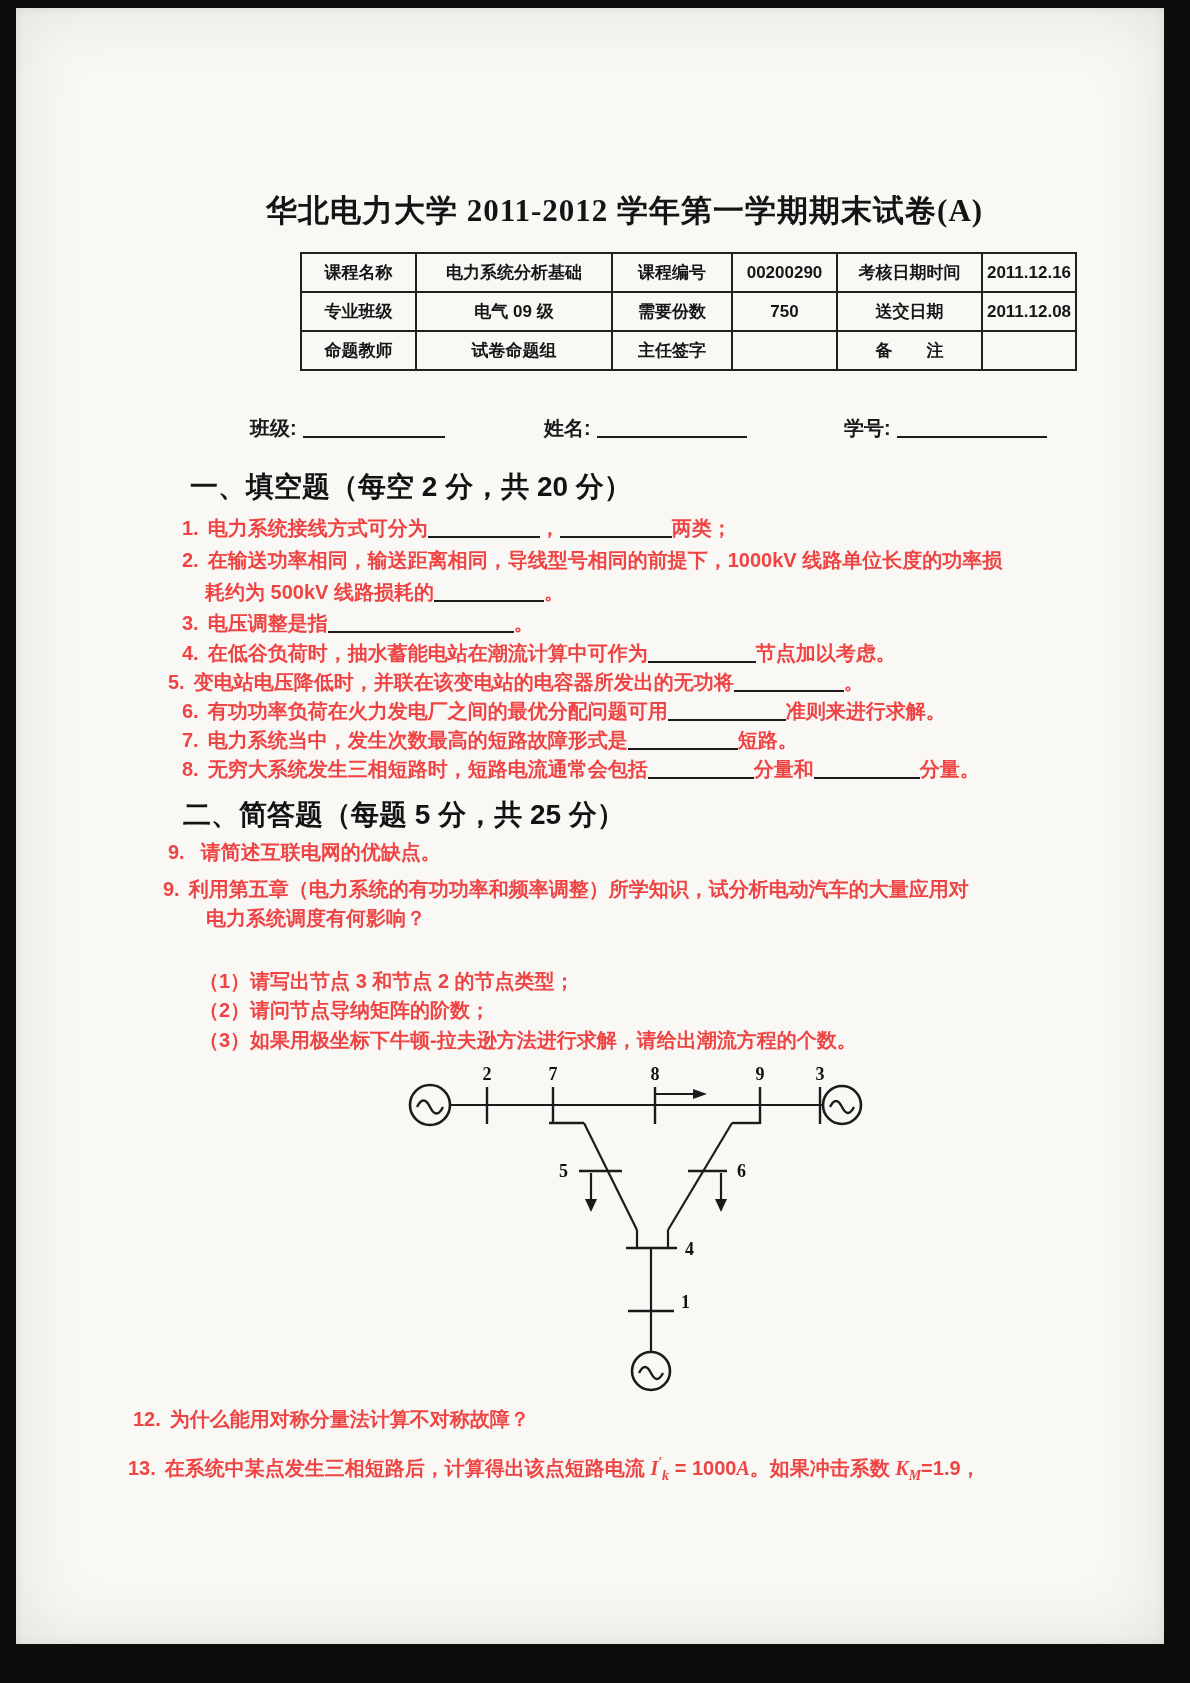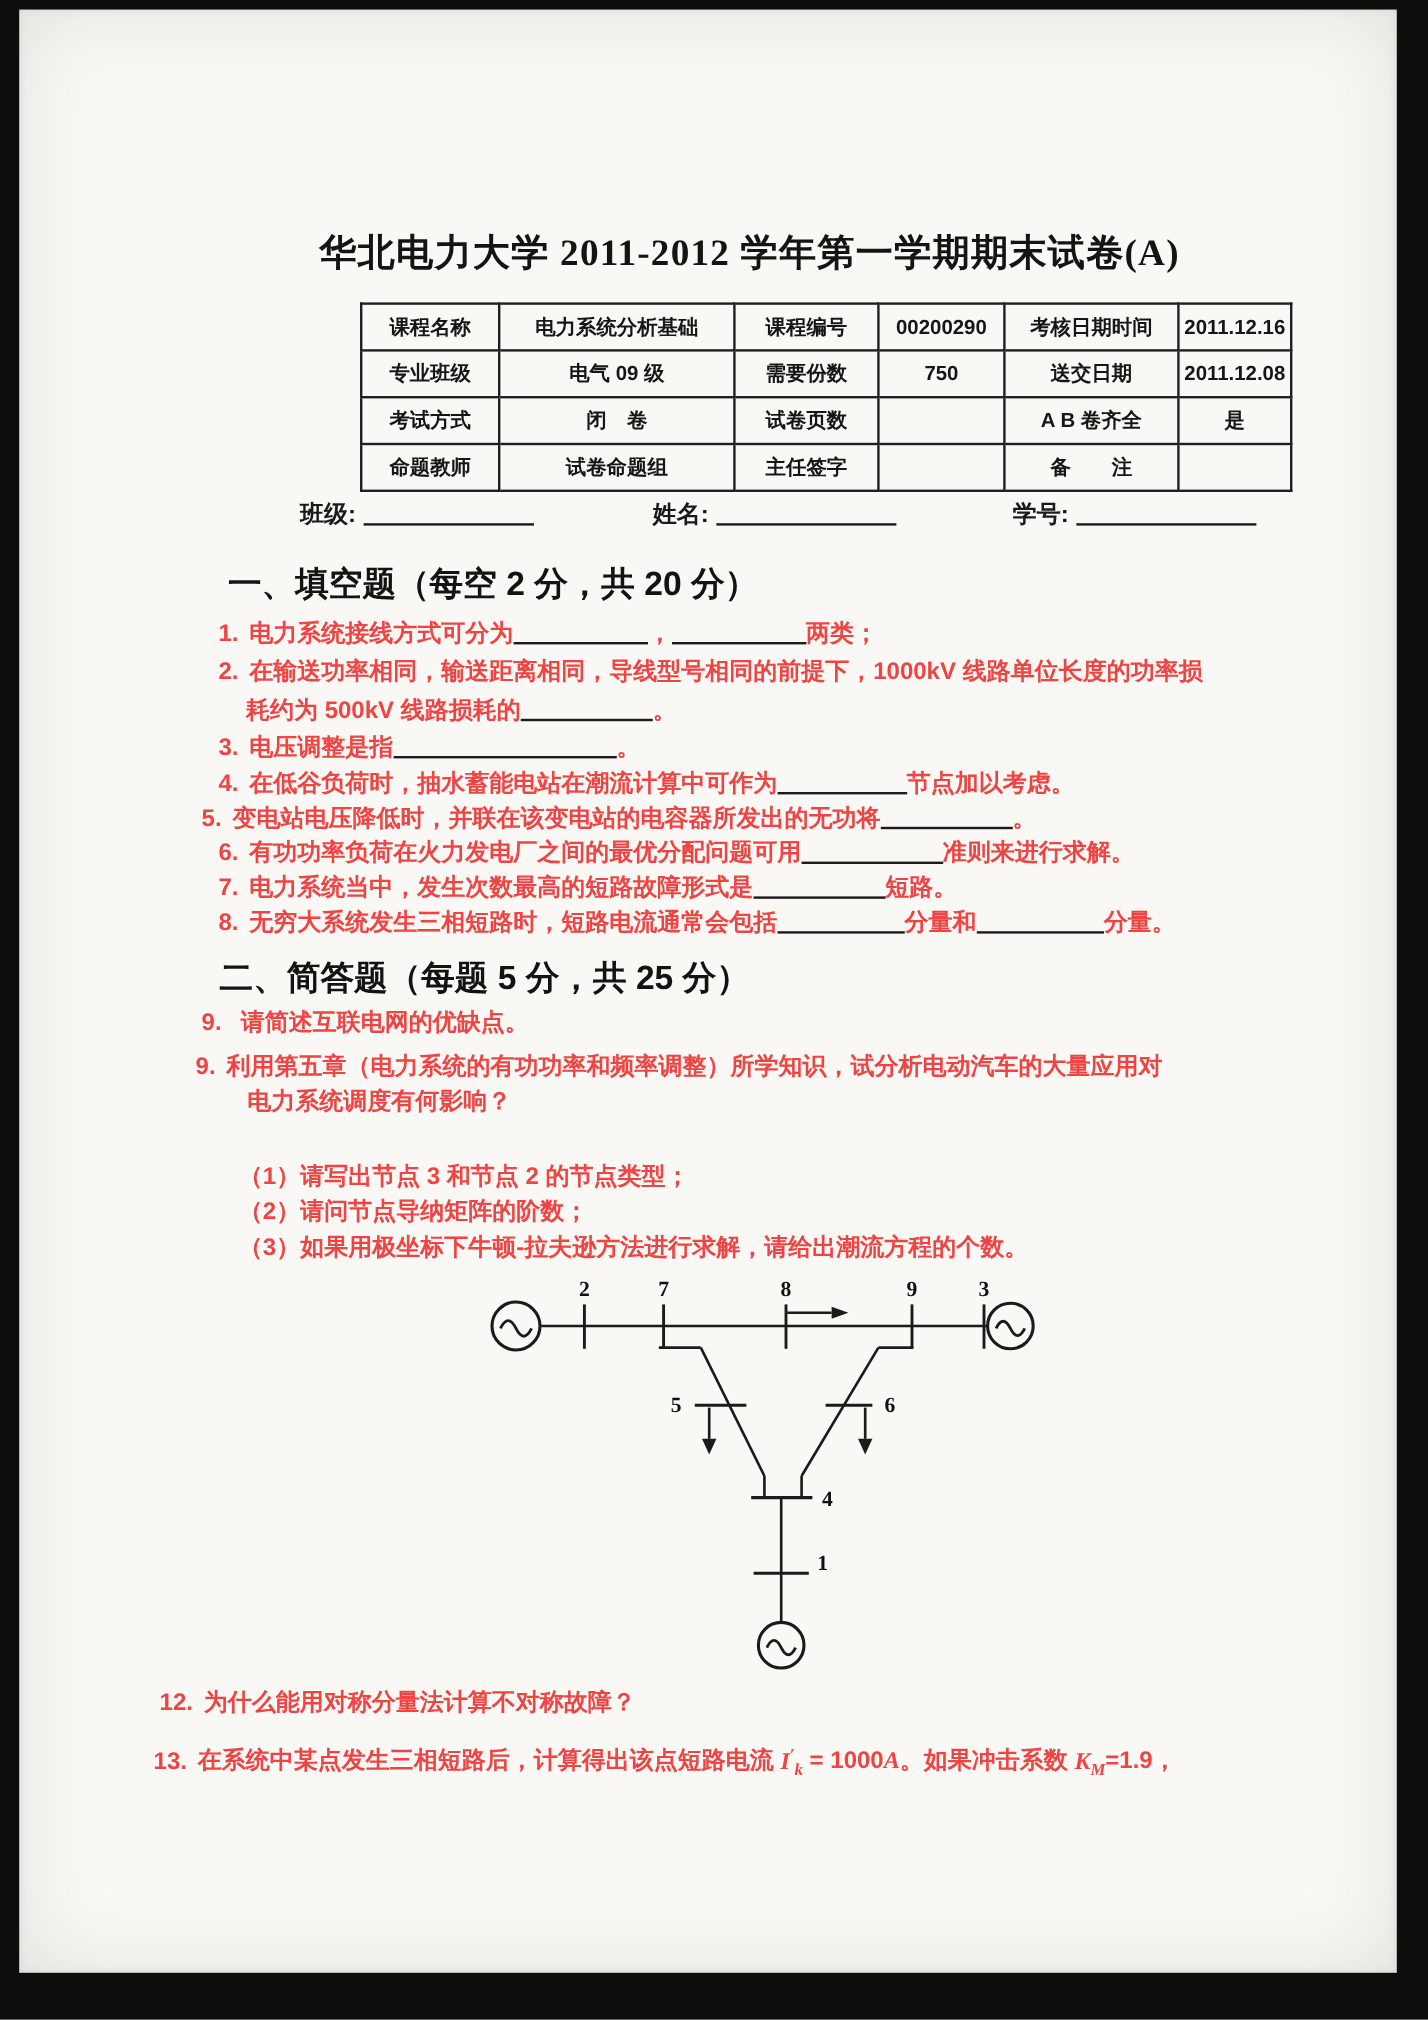--- a/index.html
+++ b/index.html
@@ -88,28 +88,20 @@
     </tr>
     <tr>
       <td>专业班级</td>
       <td>电气 09 级</td>
       <td>需要份数</td>
       <td>750</td>
       <td>送交日期</td>
       <td>2011.12.08</td>
     </tr>
     <tr>
-      <td>考试方式</td>
-      <td>闭　卷</td>
-      <td>试卷页数</td>
-      <td></td>
-      <td>A B 卷齐全</td>
-      <td>是</td>
-    </tr>
-    <tr>
       <td>命题教师</td>
       <td>试卷命题组</td>
       <td>主任签字</td>
       <td></td>
       <td>备　　注</td>
       <td></td>
     </tr>
   </tbody>
     </table>
 

